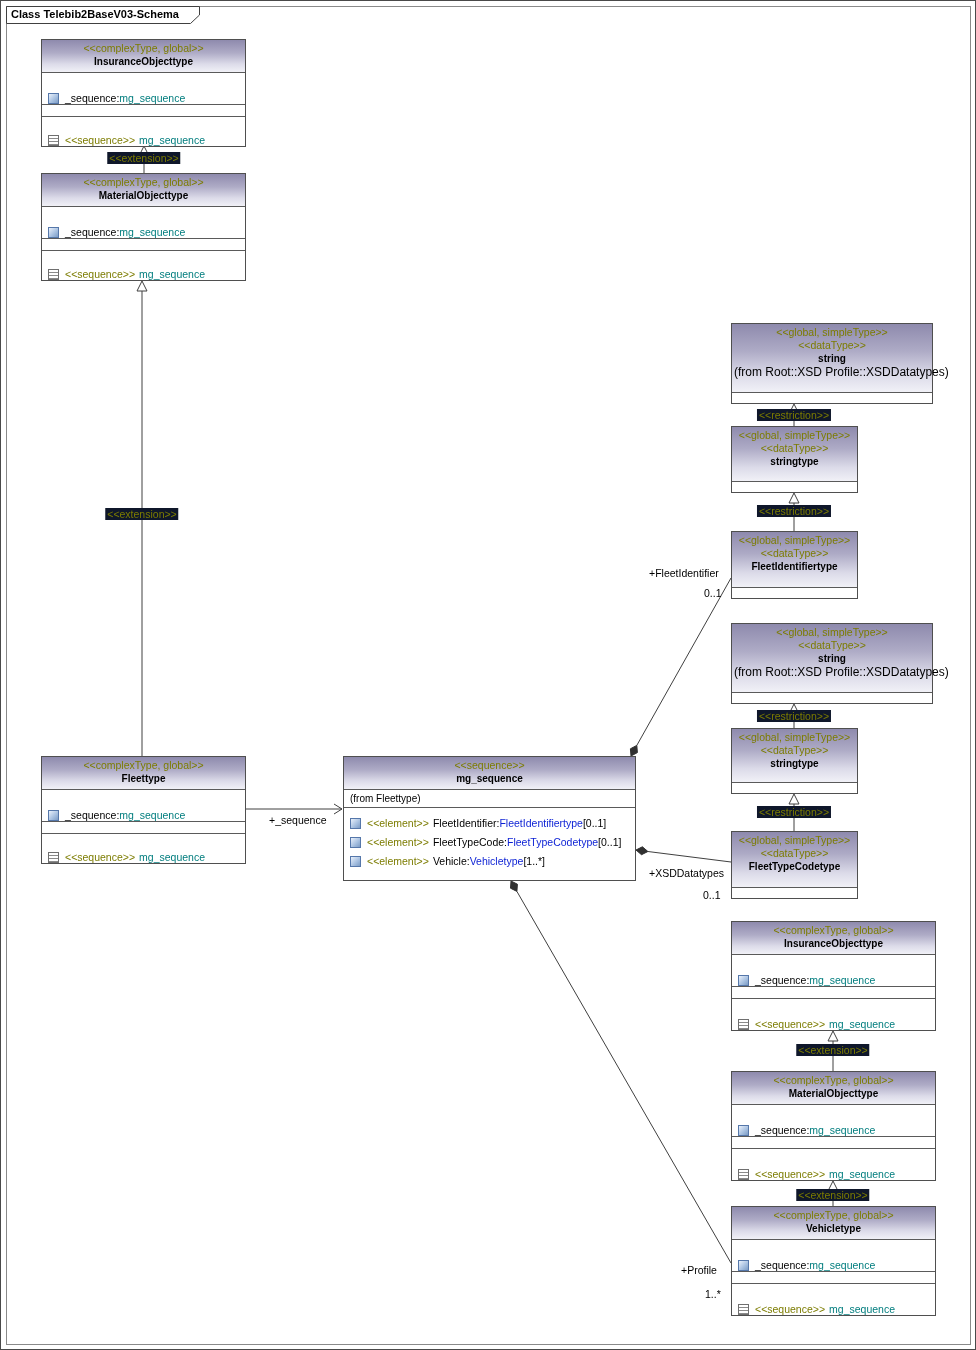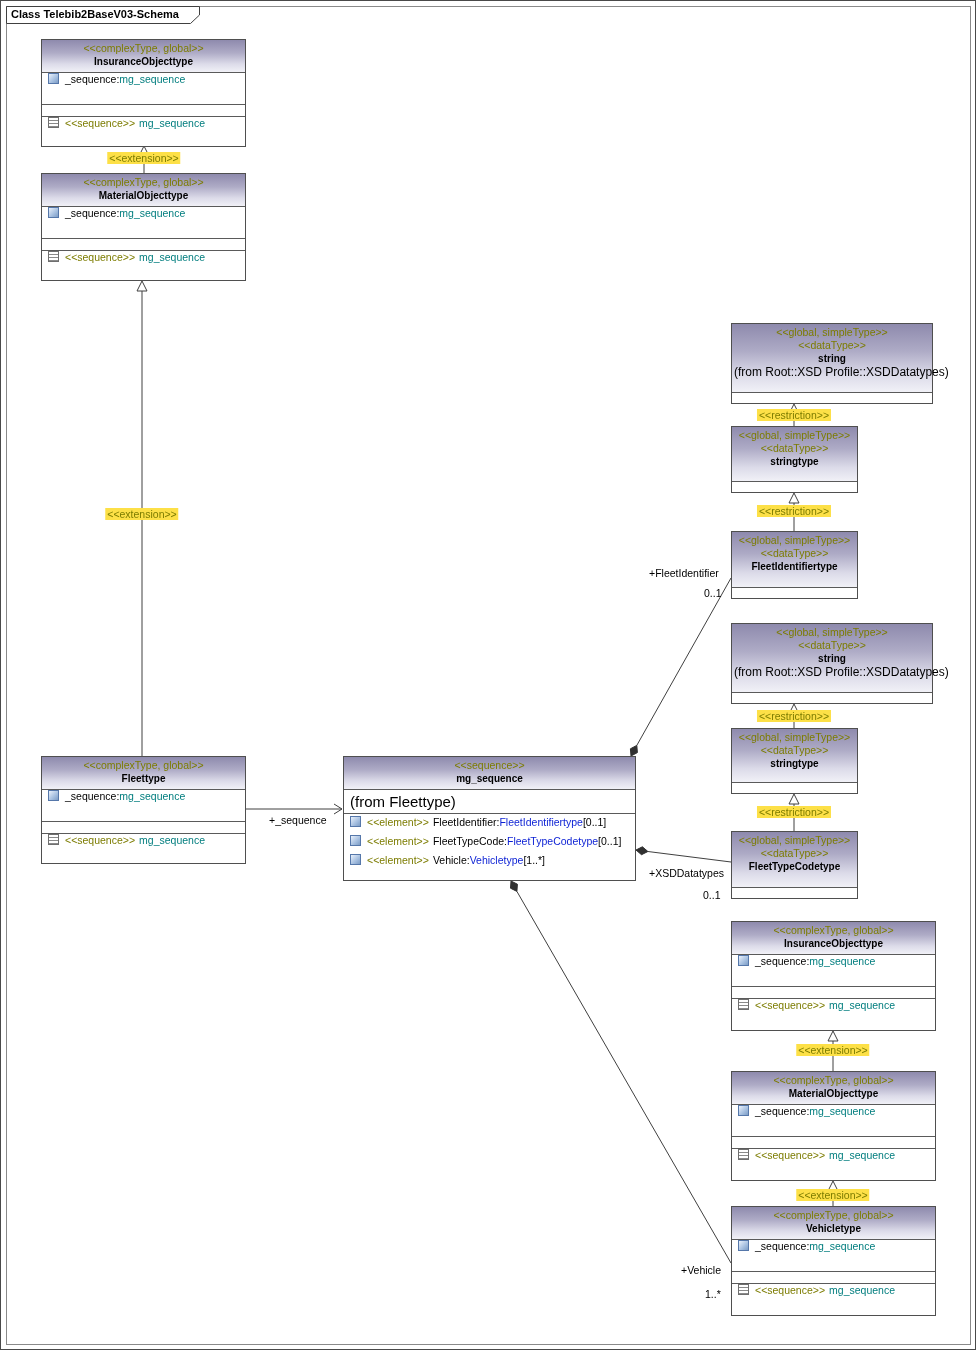--- a/index.html
+++ b/index.html
@@ -18,35 +18,35 @@
   .hdr{background:linear-gradient(to bottom,#8e8aad 0%,#aeabc6 40%,#dcdbe9 75%,#f1f1f7 100%);text-align:center;padding:2px 2px 3px;border-bottom:1px solid #5a5a5a}
   .hdr-fill{flex:1;border-bottom:1px solid #5a5a5a}
   .stereo{color:#7c7c00;font-size:10.5px;line-height:13px;white-space:nowrap}
   .cname{font-weight:bold;font-size:10px;line-height:14px;color:#000;white-space:nowrap}
   .fromline{font-size:12px;line-height:12px;color:#000;white-space:nowrap}
   .comp{background:#fff}
   .comp+.comp{border-top:1px solid #5a5a5a}
   .c-attrs{height:31px}
   .c-empty{height:12px}
   .c-inner{flex:1}
-  .row{display:flex;align-items:flex-start;padding:0 6px;height:100%;white-space:nowrap;font-size:10.5px}
+  .row{display:flex;align-items:flex-end;padding:0 6px;height:100%;white-space:nowrap;font-size:10.5px}
   .ic{width:11px;height:11px;margin-right:6px;flex:none;display:inline-block}
   .ic-attr{border:1px solid #5577aa;background:linear-gradient(135deg,#eaf1fb 0%,#a4bedf 60%,#7d9cc4 100%)}
   .ic-seq{border:1px solid #6f6f6f;background:repeating-linear-gradient(to bottom,#ffffff 0,#ffffff 2px,#8a8a8a 2px,#8a8a8a 3px)}
-  .fromrow{border-bottom:1px solid #5a5a5a;padding:3px 6px;font-size:15px;background:#fff;text-align:left}
+  .fromrow{border-bottom:1px solid #5a5a5a;padding:3px 6px;font-size:10px;background:#fff;text-align:left}
   .c-elems{flex:1;padding-top:2px}
   .c-elems .row{height:19px}
   .strip{height:10px;background:#fff}
   .olive{color:#7c7c00}
   .teal{color:#007d7e}
   .blue{color:#0a1fd4}
   .ml{margin-left:4px}
   .lab{position:absolute;z-index:3;font-size:10.5px;line-height:12px;white-space:nowrap}
   .lab.c{transform:translateX(-50%)}
-  .wbg{background:#fde047;padding:0 2px}
+  .wbg{background:#0f172a;padding:0 2px}
 </style>
 </head>
 <body>
 
 <div class="canvas">
   <div class="frame"></div>
 
   <svg class="edges" width="976" height="1350" viewBox="0 0 976 1350">
     <g>
       <line x1="143" y1="172" x2="143" y2="155"></line>
@@ -331,15 +331,15 @@
   <div class="lab c olive wbg" style="left:793px;top:709px">&lt;&lt;restriction&gt;&gt;</div>
   <div class="lab c olive wbg" style="left:793px;top:805px">&lt;&lt;restriction&gt;&gt;</div>
   <div class="lab c olive wbg" style="left:832px;top:1043px">&lt;&lt;extension&gt;&gt;</div>
   <div class="lab c olive wbg" style="left:832px;top:1188px">&lt;&lt;extension&gt;&gt;</div>
 
   <div class="lab" style="left:268px;top:813px">+_sequence</div>
   <div class="lab" style="left:648px;top:566px">+FleetIdentifier</div>
   <div class="lab" style="left:703px;top:586px">0..1</div>
   <div class="lab" style="left:648px;top:866px">+XSDDatatypes</div>
   <div class="lab" style="left:702px;top:888px">0..1</div>
-  <div class="lab" style="left:680px;top:1263px">+Vehicle</div>
+  <div class="lab" style="left:680px;top:1263px">+Profile</div>
   <div class="lab" style="left:704px;top:1287px">1..*</div>
 </div>
 
 </body></html>

